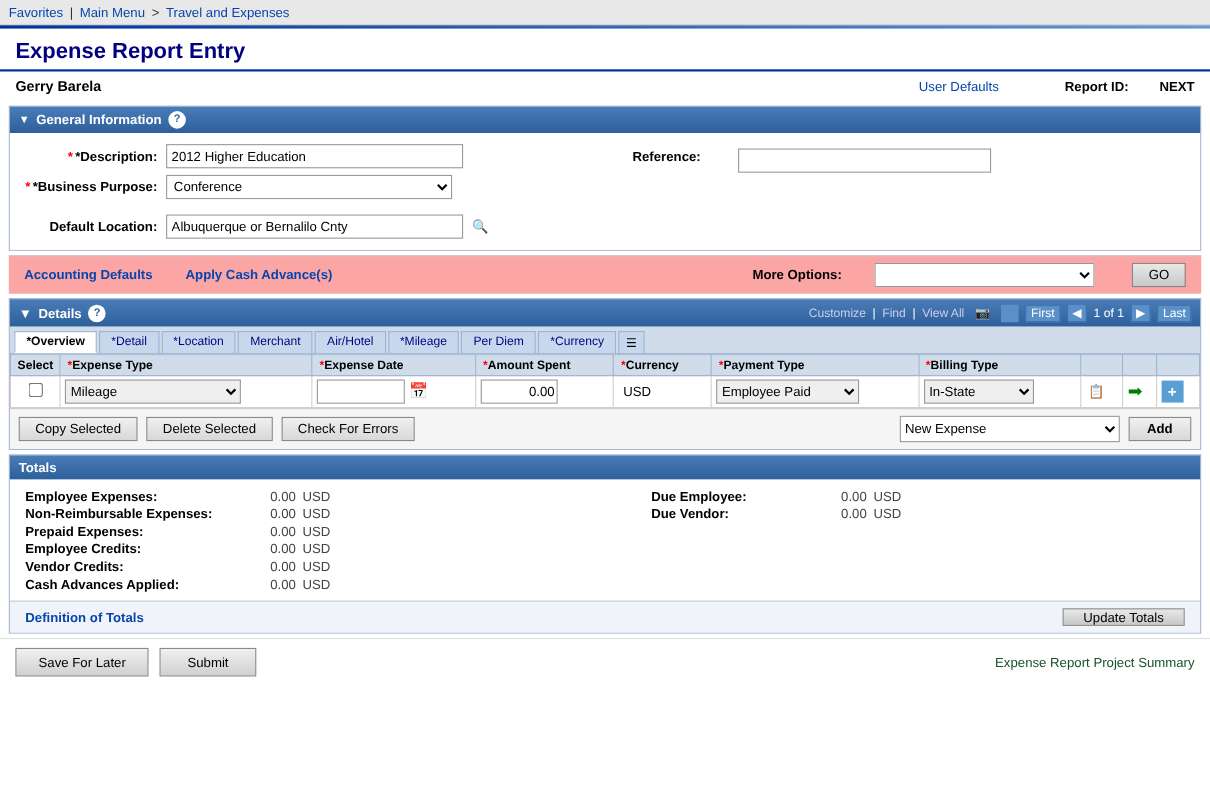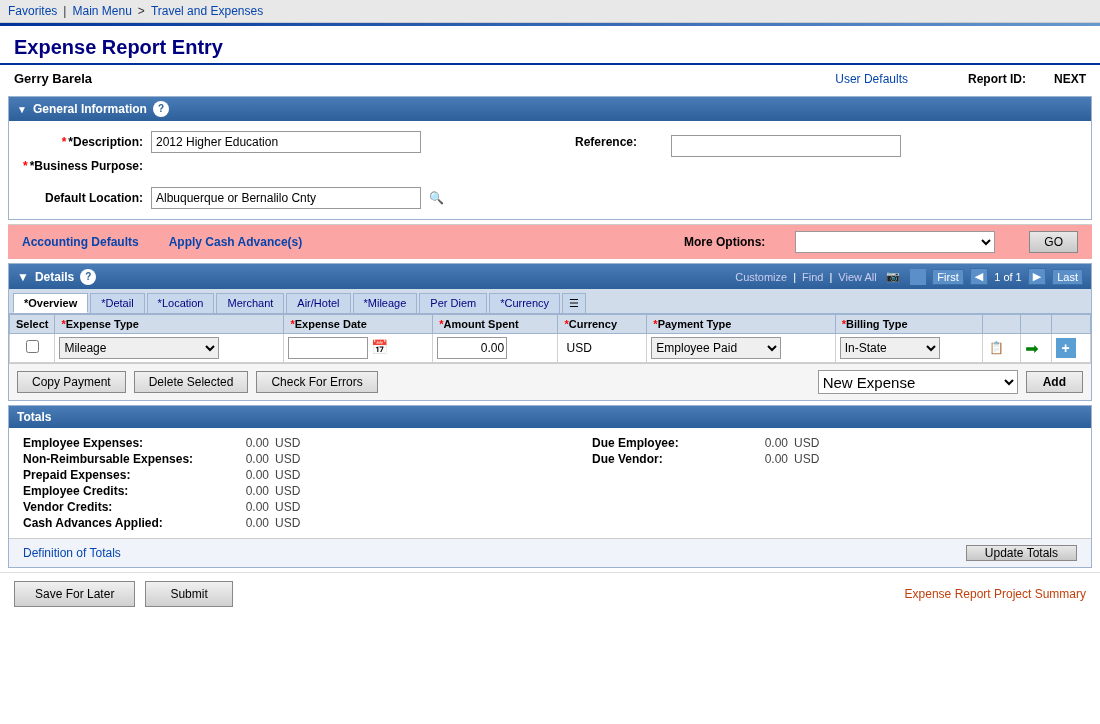--- a/index.html
+++ b/index.html
@@ -82,44 +82,44 @@
     .currency-display { font-size: 12px; padding: 0 4px; }
     .payment-select { width: 130px; border: 1px solid #999; height: 22px; font-size: 12px; }
     .billing-select { width: 100px; border: 1px solid #999; height: 22px; font-size: 12px; }
     .action-icon { cursor: pointer; color: #555; padding: 0 2px; }
     .green-arrow { color: green; font-size: 16px; cursor: pointer; }
     .plus-icon { background: #5a9fd4; color: #fff; border: none; width: 20px; height: 20px; cursor: pointer; font-size: 14px; font-weight: bold; display: inline-flex; align-items: center; justify-content: center; }
 
     
     .action-buttons-row { display: flex; align-items: center; padding: 6px 8px; background: #f5f5f5; border-top: 1px solid #ccc; gap: 8px; }
     .action-btn { background: linear-gradient(to bottom, #f0f0f0, #d8d8d8); border: 1px solid #888; padding: 3px 14px; font-size: 12px; cursor: pointer; }
-    .new-expense-select { width: 200px; border: 1px solid #999; height: 24px; font-size: 15px; background: #fff; margin-left: auto; }
+    .new-expense-select { width: 200px; border: 1px solid #999; height: 24px; font-size: 12px; background: #fff; margin-left: auto; }
     .add-btn { background: linear-gradient(to bottom, #f0f0f0, #d8d8d8); border: 1px solid #888; padding: 3px 16px; font-size: 12px; cursor: pointer; font-weight: bold; }
 
     
     .totals-section { margin: 4px 8px; border: 1px solid #9eb3d0; }
     .totals-header { background: linear-gradient(to bottom, #4a7db8, #2d5f9a); color: #fff; padding: 4px 8px; font-weight: bold; font-size: 12px; }
     .totals-body { padding: 8px 14px; background: #fff; display: grid; grid-template-columns: 1fr 1fr; gap: 4px; }
     .totals-left, .totals-right { display: flex; flex-direction: column; gap: 2px; }
     .total-row { display: flex; align-items: center; gap: 6px; }
     .total-label { font-weight: bold; min-width: 190px; }
     .total-amount { min-width: 50px; text-align: right; color: #444; }
     .total-currency { color: #444; }
     .due-label { font-weight: bold; min-width: 140px; }
 
     
     .footer-links { display: flex; align-items: center; justify-content: space-between; padding: 6px 14px; border-top: 1px solid #ccc; background: #f0f4fa; }
-    .def-totals-link { color: #0645ad; text-decoration: none; }
+    .def-totals-link { color: #0645ad; text-decoration: none; font-weight: bold; }
     .update-totals-btn { background: linear-gradient(to bottom, #e8e8e8, #c8c8c8); border: 1px solid #888; padding: 0 18px; font-size: 12px; cursor: pointer; }
 
     
     .bottom-buttons { display: flex; align-items: center; padding: 8px 14px; gap: 10px; border-top: 1px solid #ddd; }
     .save-btn { background: linear-gradient(to bottom, #f0f0f0, #d0d0d0); border: 1px solid #888; padding: 5px 20px; font-size: 12px; cursor: pointer; }
     .submit-btn { background: linear-gradient(to bottom, #f0f0f0, #d0d0d0); border: 1px solid #888; padding: 5px 24px; font-size: 12px; cursor: pointer; }
-    .project-summary-link { color: #c2410c; text-decoration: none; margin-left: auto; }
+    .project-summary-link { color: #14532d; text-decoration: none; margin-left: auto; }
 
     
     .cal-icon { cursor: pointer; font-size: 14px; color: #555; }
 
     
     .grid-icon { display: inline-block; width: 16px; height: 16px; background: #5a8fc8; cursor: pointer; vertical-align: middle; }
   </style>
 </head>
 <body>
 
@@ -150,20 +150,26 @@
   </div>
   <div class="gen-info-body">
 
     <div class="field-group">
       <div class="field-row">
         <label class="field-label required">*Description:</label>
         <input type="text" class="text-input text-input-wide" value="2012 Higher Education" style="">
       </div>
       <div class="field-row">
         <label class="field-label required">*Business Purpose:</label>
+        <select class="select-input select-input-medium">
+          <option>Conference</option>
+          <option>Training</option>
+          <option>Meeting</option>
+          <option>Other</option>
+        </select>
       </div>
       <div class="field-row location-row" style="margin-top:8px;">
         <label class="field-label location-label">Default Location:</label>
         <input type="text" class="location-input" value="Albuquerque or Bernalilo Cnty" style="">
         <span class="search-icon-btn">🔍</span>
       </div>
     </div>
 
     <div class="comment-section" style="padding-left:20px;">
       <div class="reference-row" style="margin-top:4px;">
@@ -279,21 +285,21 @@
           <span class="green-arrow">➡</span>
         </td>
         <td>
           <button class="plus-icon">+</button>
         </td>
       </tr>
     </tbody>
   </table>
 
   <div class="action-buttons-row">
-    <button class="action-btn">Copy Payment</button>
+    <button class="action-btn">Copy Selected</button>
     <button class="action-btn">Delete Selected</button>
     <button class="action-btn">Check For Errors</button>
     <select class="new-expense-select">
       <option>New Expense</option>
     </select>
     <button class="add-btn">Add</button>
   </div>
 </div>
 
 <div class="totals-section">

